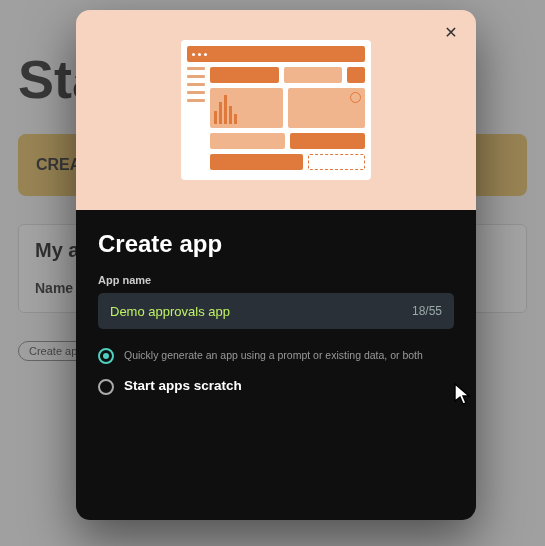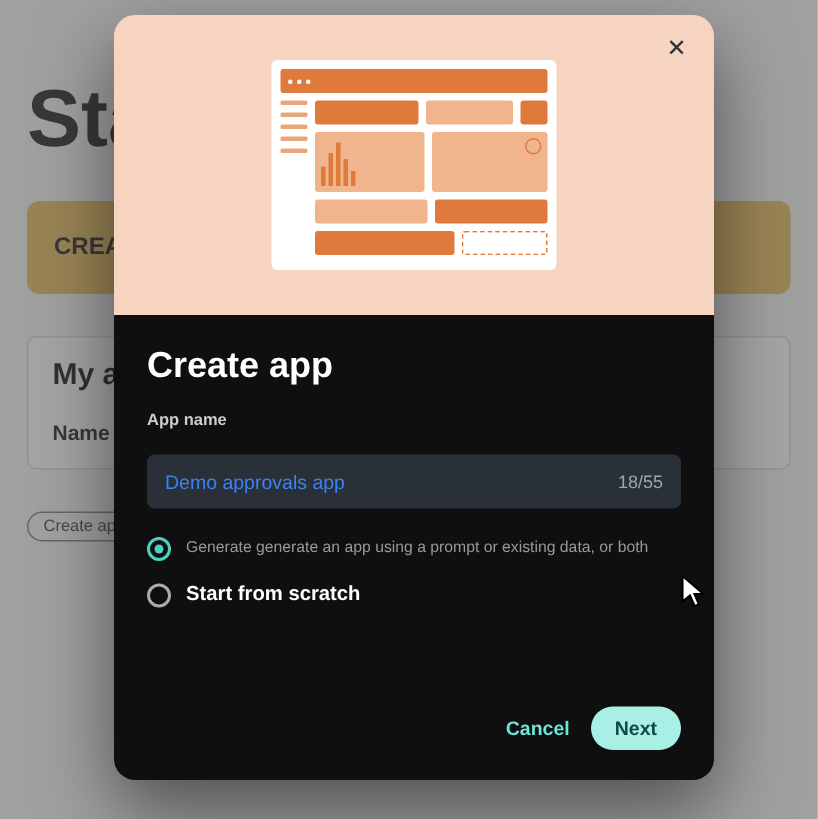--- a/index.html
+++ b/index.html
@@ -27,23 +27,23 @@
 .illus .r{display:flex;gap:5px}
 .illus .bx{background:#f0b58c;border-radius:2px}
 .illus .bx.d{background:#e07a3c}
 .illus .bx.o{background:#fff;border:1.5px dashed #e07a3c}
 .illus .chart{display:flex;align-items:flex-end;gap:2px;padding:4px}
 .illus .chart span{width:3px;background:#e07a3c}
 .illus .dot-card{position:relative}
 .illus .dot-card::after{content:"";position:absolute;right:4px;top:4px;width:9px;height:9px;border-radius:50%;border:1.5px solid #e07a3c}
 .m-bot{height:310px;background:#0f0f0f;padding:20px 22px;display:flex;flex-direction:column;color:#fff}
 .m-bot h2{font-size:24px;font-weight:800;margin-bottom:16px}
-.field-lbl{font-size:11px;font-weight:600;color:#ccc;margin-bottom:17px}
+.field-lbl{font-size:11px;font-weight:600;color:#ccc;margin-bottom:7px}
 .input{background:#2a3038;border-radius:5px;height:36px;display:flex;align-items:center;justify-content:space-between;padding:0 12px;font-size:13px;margin-bottom:18px}
-.input .v{color:#3b82f6}
+.input .v{color:#bef264}
 .input .c{color:#9aa;font-size:12px}
 .opt{display:flex;gap:10px;margin-bottom:14px;cursor:pointer}
 .radio{width:16px;height:16px;border:2px solid #4dd0c0;border-radius:50%;flex-shrink:0;margin-top:1px;position:relative}
 .radio.on::after{content:"";position:absolute;inset:3px;background:#4dd0c0;border-radius:50%}
 .radio.off{border-color:#aaa}
 .opt .t{font-size:13.5px;font-weight:700;color:#fff}
 .opt .d{font-size:10.5px;color:#999;margin-top:2px}
 .foot{margin-top:auto;display:flex;justify-content:flex-end;gap:14px;align-items:center}
 .btn-c{color:#6ee5d6;font-size:13px;font-weight:600;cursor:pointer}
 .btn-n{background:#a8f0e6;color:#0f4a42;font-size:13px;font-weight:700;padding:7px 16px;border-radius:16px;cursor:pointer}
@@ -118,31 +118,27 @@
   <div class="m-bot">
     <h2>Create app</h2>
     <div class="field-lbl">App name</div>
     <div class="input">
       <span class="v">Demo approvals app</span>
       <span class="c">18/55</span>
     </div>
     <div class="opt">
       <div class="radio on"></div>
       <div>
-        <div class="d">Generate generate an app using a prompt or existing data, or both</div>
+        <div class="d">Quickly generate an app using a prompt or existing data, or both</div>
       </div>
     </div>
     <div class="opt">
       <div class="radio off"></div>
       <div>
-        <div class="t">Start from scratch</div>
+        <div class="t">Start apps scratch</div>
       </div>
-    </div>
-    <div class="foot">
-      <div class="btn-c">Cancel</div>
-      <div class="btn-n">Next</div>
     </div>
   </div>
 </div>
 
 <svg class="cursor" width="20" height="24" viewBox="0 0 20 24">
     <path d="M1 1 L1 18 L6 14 L9 21 L12 20 L9 13 L15 13 Z" fill="#fff" stroke="#000" stroke-width="1.4"></path>
   </svg>
 
 </body></html>

